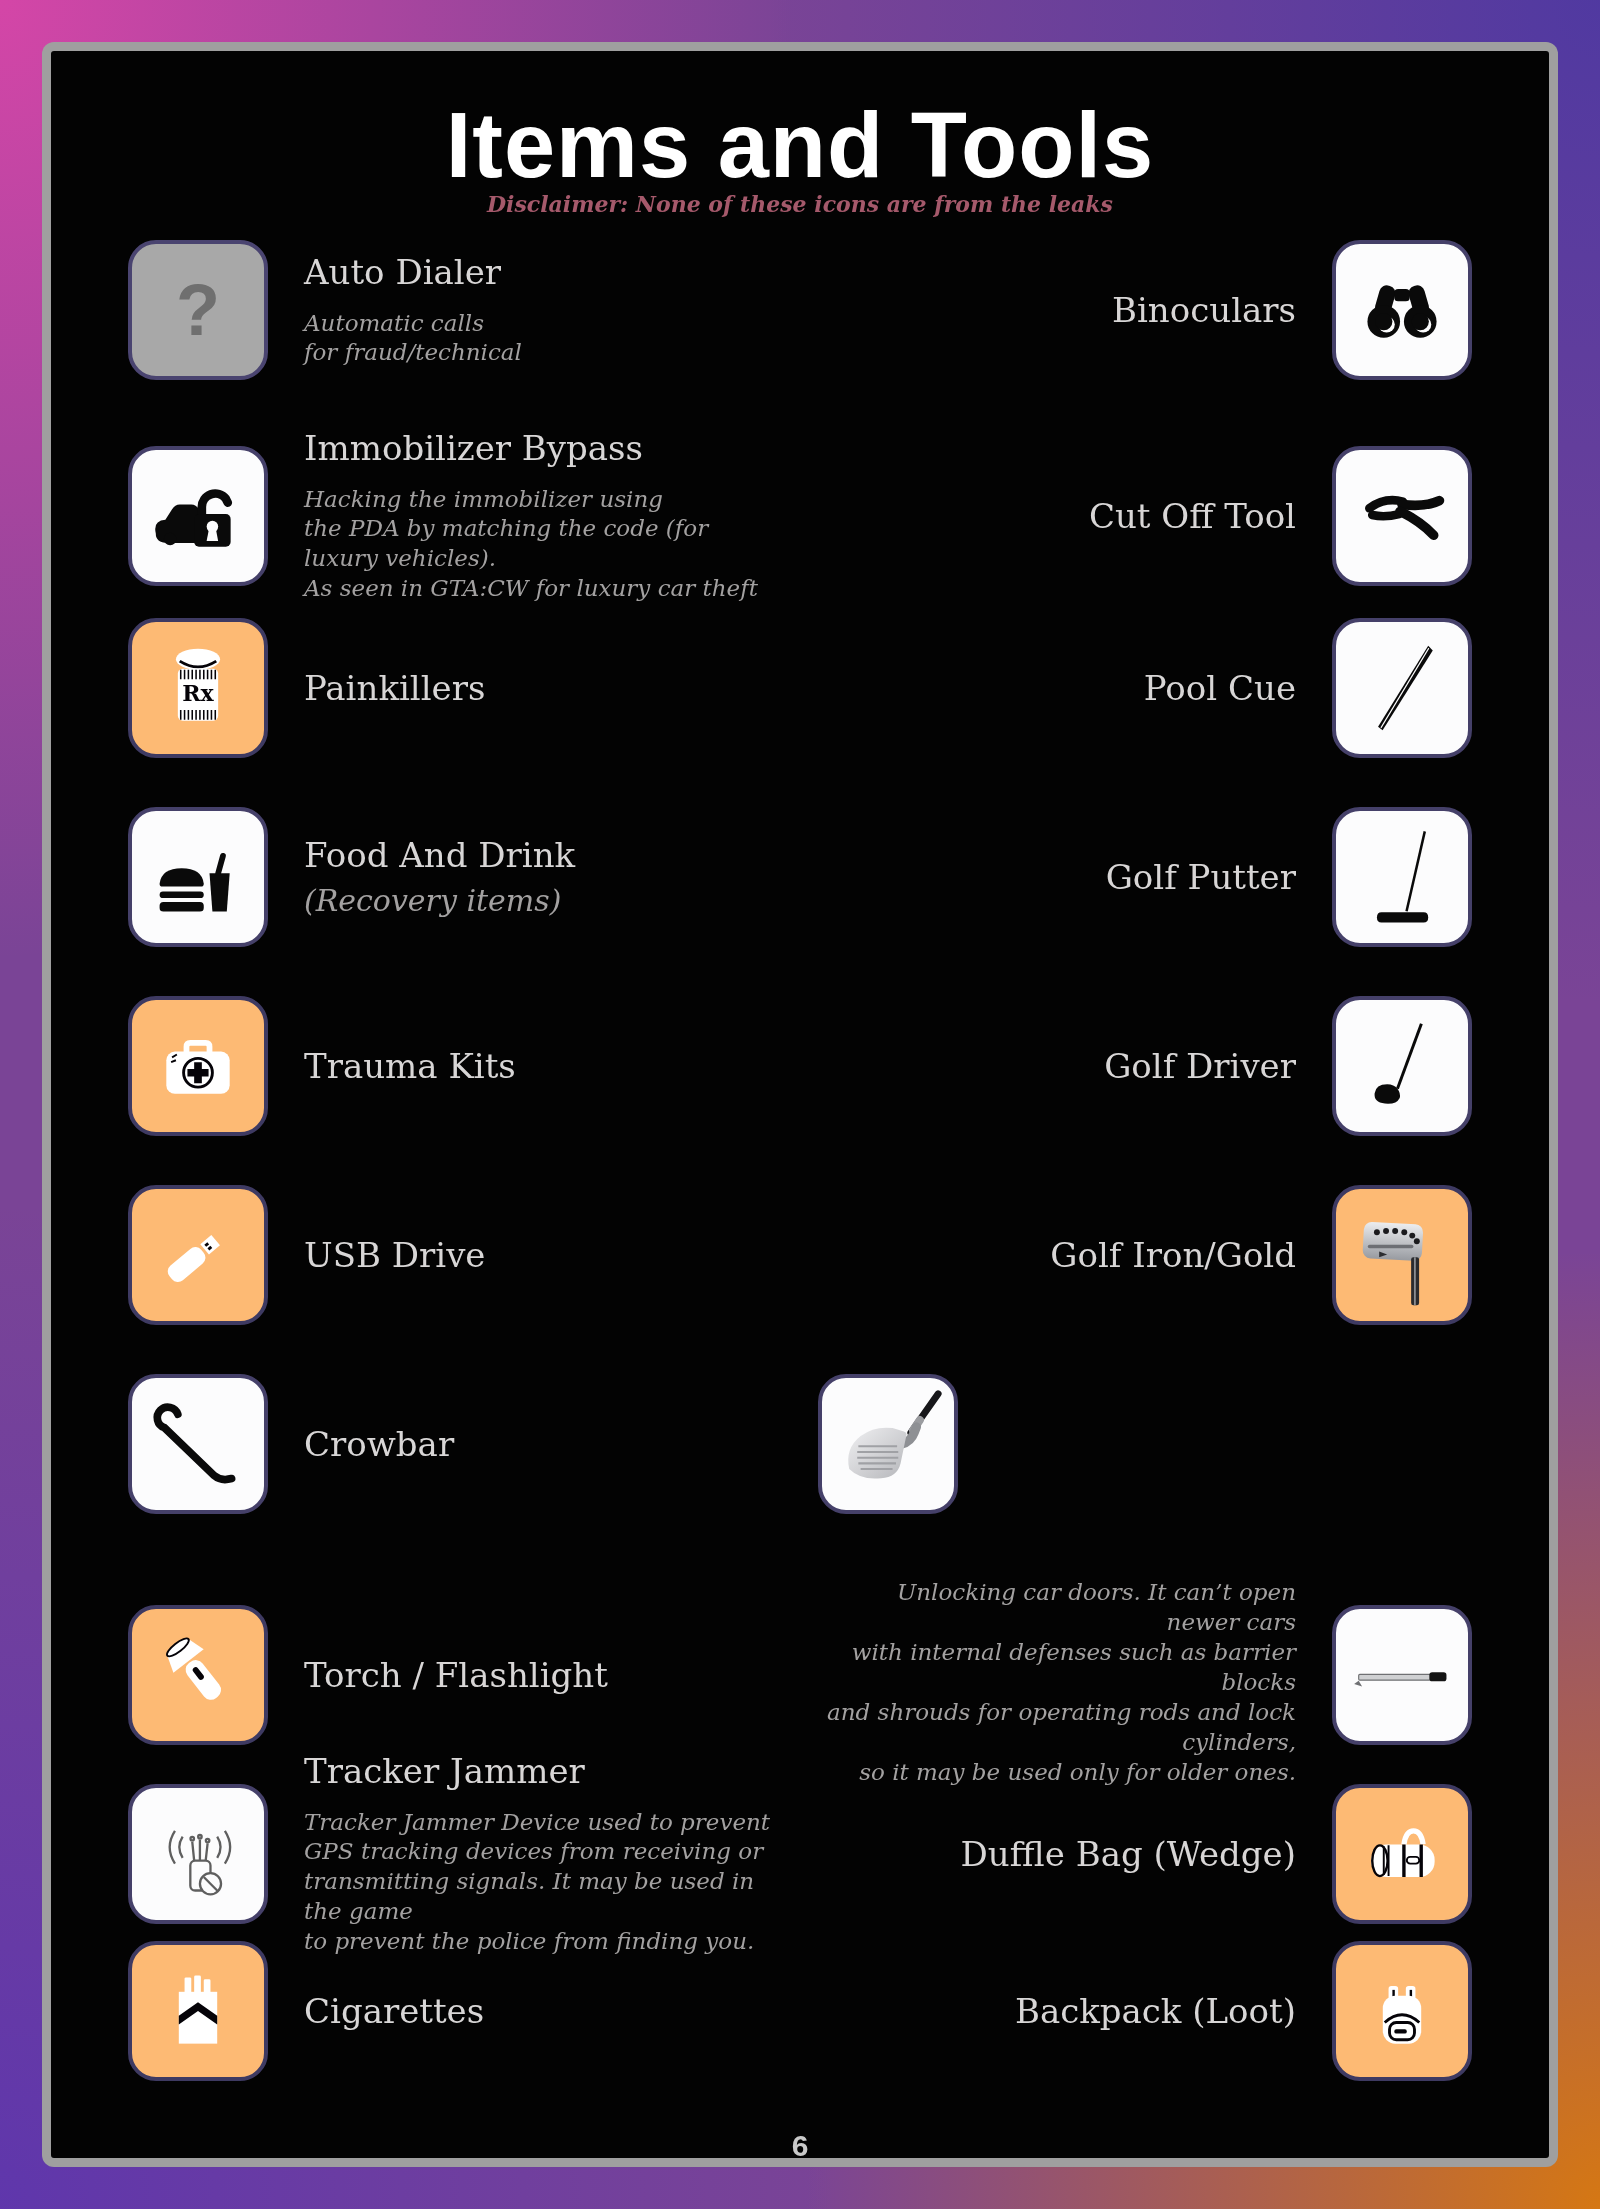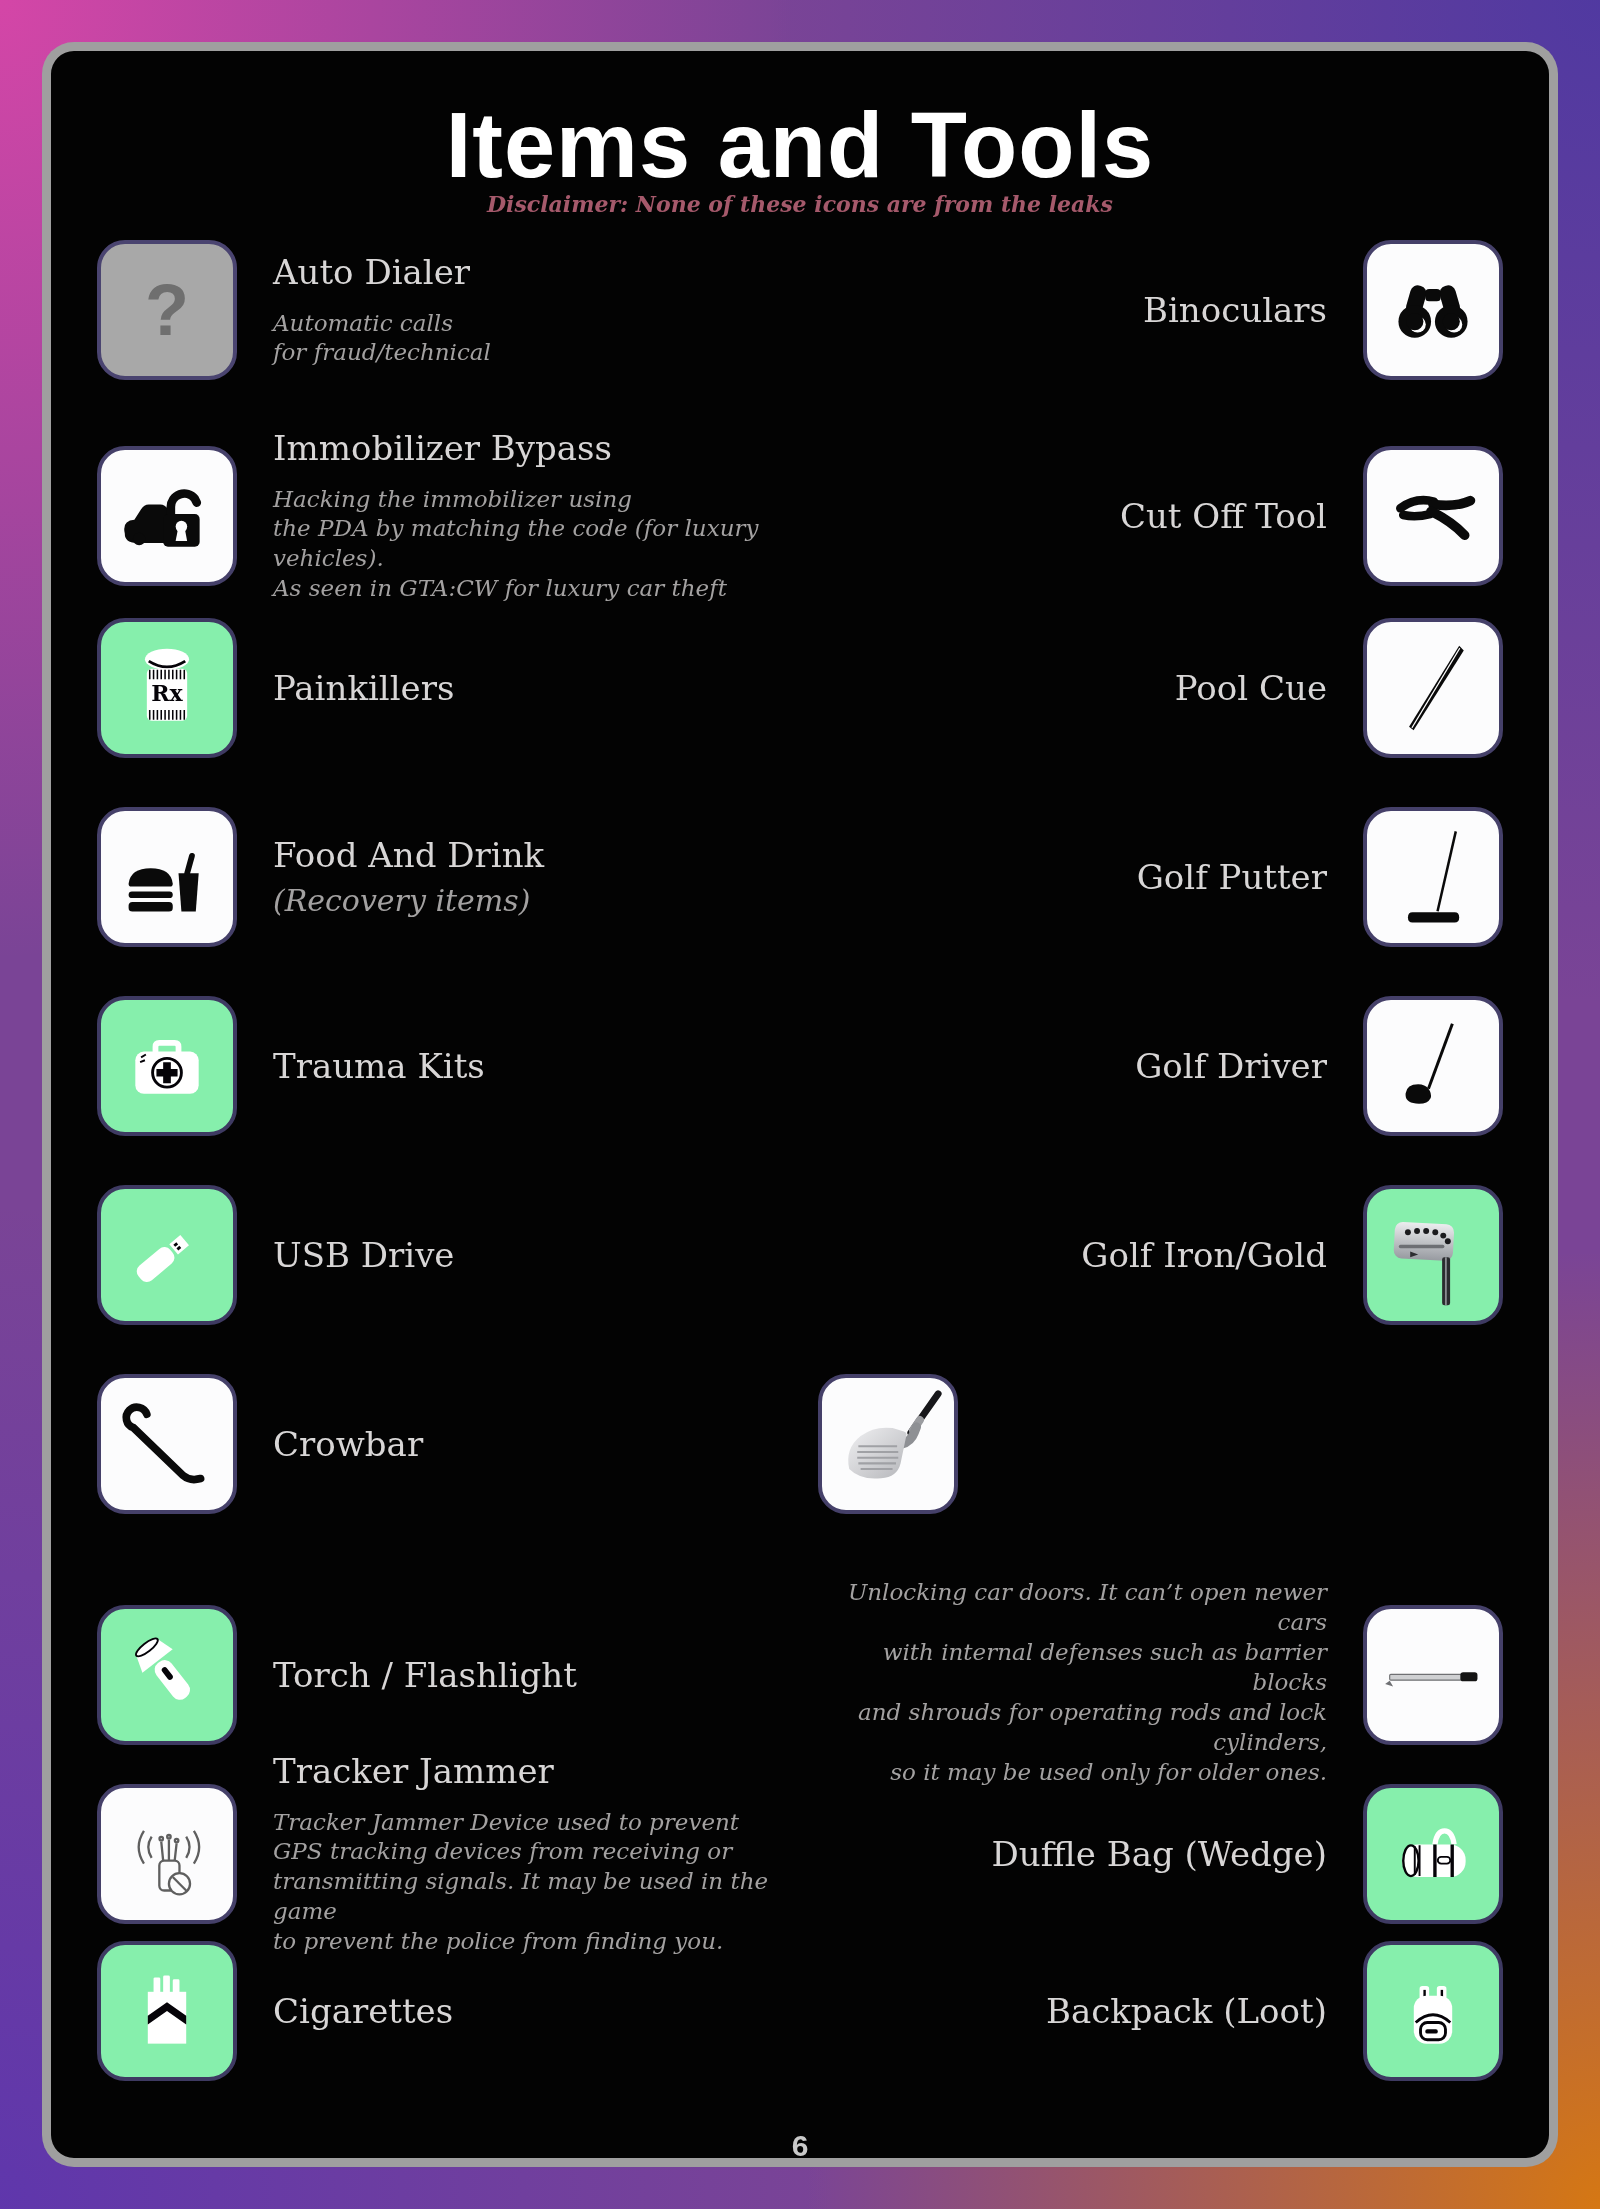--- a/index.html
+++ b/index.html
@@ -9,42 +9,42 @@
     background:
       radial-gradient(80% 70% at 0% 0%, rgba(217,70,168,.95) 0%, rgba(217,70,168,0) 62%),
       radial-gradient(80% 70% at 100% 100%, rgba(216,121,15,.97) 0%, rgba(216,121,15,0) 62%),
       radial-gradient(80% 70% at 100% 0%, rgba(76,56,162,.9) 0%, rgba(76,56,162,0) 65%),
       radial-gradient(80% 70% at 0% 100%, rgba(92,53,174,.9) 0%, rgba(92,53,174,0) 65%),
       #7a4496;
   }
   .panel{
     position:absolute;left:42px;top:42px;right:42px;bottom:42px;
     border:9px solid rgba(255,255,255,.62);
-    border-radius:32px;background:#030303;box-sizing:border-box;
-    padding:0 46px;overflow:hidden;
+    border-radius:12px;background:#030303;box-sizing:border-box;
+    padding:0 77px;overflow:hidden;
   }
   .page-title{
     margin:48px 0 0;text-align:center;color:#ffffff;
     font-family:"Liberation Sans", sans-serif;font-weight:600;
     font-size:92px;line-height:1;letter-spacing:1px;
   }
   .disclaimer{
     text-align:center;color:#a5596b;
     font-size:22px;font-weight:bold;font-style:italic;line-height:1.2;
   }
   .rows{margin-top:22px;}
   .row{
     display:grid;grid-template-columns:140px 1fr 1fr 140px;
     column-gap:36px;align-items:center;height:142px;margin-bottom:47px;
   }
   .iconbox{
     width:140px;height:140px;box-sizing:border-box;border-radius:28px;
     display:flex;align-items:center;justify-content:center;flex:none;
   }
-  .iconbox.dark{background:#86efac;border:4px solid #3e3a62;}
+  .iconbox.dark{background:#fdba74;border:4px solid #3e3a62;}
   .iconbox.light{background:#fcfcfd;border:4px solid #454069;}
   .iconbox.gray{background:#a8a8a8;border:4px solid #4a4470;}
   .iconbox svg{width:96px;height:96px;display:block;}
   .iconbox.big svg{width:114px;height:114px;}
   .qmark{font-family:"Liberation Sans", sans-serif;font-weight:bold;font-size:72px;color:#6f6f6f;line-height:1;}
   .cell{min-width:0;}
   .t-left{text-align:left;}
   .t-right{text-align:right;}
   .item-title{color:#d8d6d6;font-size:34px;line-height:1.18;}
   .item-desc{color:#a3a1a1;font-size:23px;font-style:italic;line-height:1.3;white-space:pre-line;margin-top:16px;}

